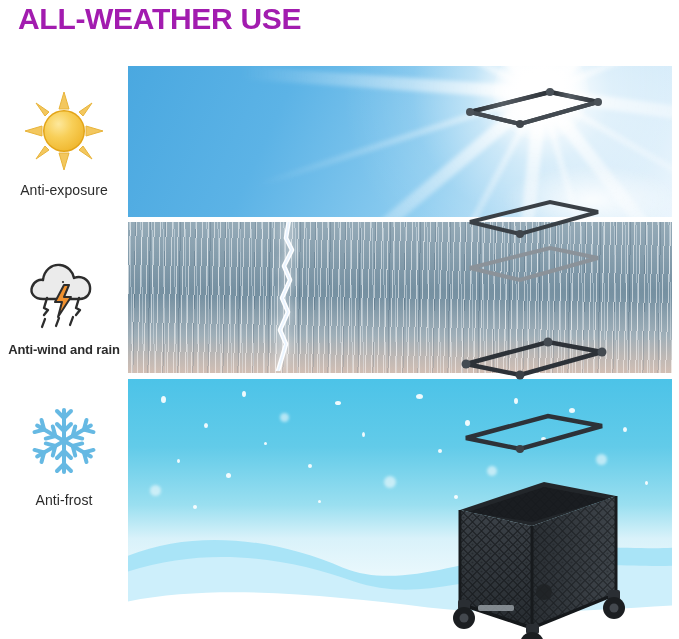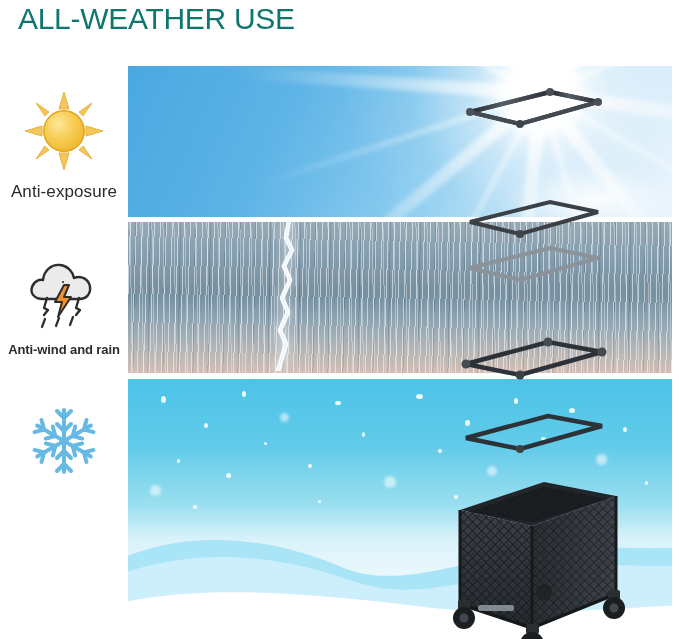--- a/index.html
+++ b/index.html
@@ -15,23 +15,23 @@
     font-family: "Liberation Sans", sans-serif;
     -webkit-font-smoothing: antialiased;
   }
 
   
   #page-title {
     position: absolute;
     left: 18px;
     top: 2px;
     font-size: 30px;
-    font-weight: normal;
+    font-weight: bold;
     letter-spacing: -0.3px;
-    color: #0f766e;
+    color: #a21caf;
     white-space: nowrap;
   }
 
   
   .feature {
     position: absolute;
     left: 0;
     width: 128px;
     text-align: center;
   }
@@ -40,21 +40,21 @@
   #feature-2 { top: 398px; }
 
   .feature-icon {
     height: 86px;
     display: flex;
     align-items: center;
     justify-content: center;
   }
   .feature-label {
     margin-top: 8px;
-    font-size: 17px;
+    font-size: 14px;
     color: #2b2b2b;
     letter-spacing: 0.1px;
     white-space: nowrap;
   }
   #feature-1 .feature-label { font-size: 13px; letter-spacing: -0.1px; }
 
   
   .panel {
     position: absolute;
     left: 128px;
@@ -256,20 +256,21 @@
           <line x1="36" y1="26" x2="29" y2="19"></line>
           <line x1="36" y1="26" x2="43" y2="19"></line>
           <line x1="36" y1="59" x2="29" y2="66"></line>
           <line x1="36" y1="59" x2="43" y2="66"></line>
           <line x1="36" y1="46" x2="29" y2="53"></line>
           <line x1="36" y1="46" x2="43" y2="53"></line>
         </g>
       </g>
     </svg>
   </div>
+  <div class="feature-label">Anti-frost</div>
 </div>
 
 <div class="panel" id="panel-sun">
   <div class="sky"></div>
   <div class="sunbeams">
     <div class="beam" style="transform:rotate(8deg)"></div>
     <div class="beam thin" style="transform:rotate(30deg)"></div>
     <div class="beam" style="transform:rotate(52deg)"></div>
     <div class="beam thin" style="transform:rotate(74deg)"></div>
     <div class="beam" style="transform:rotate(96deg)"></div>

